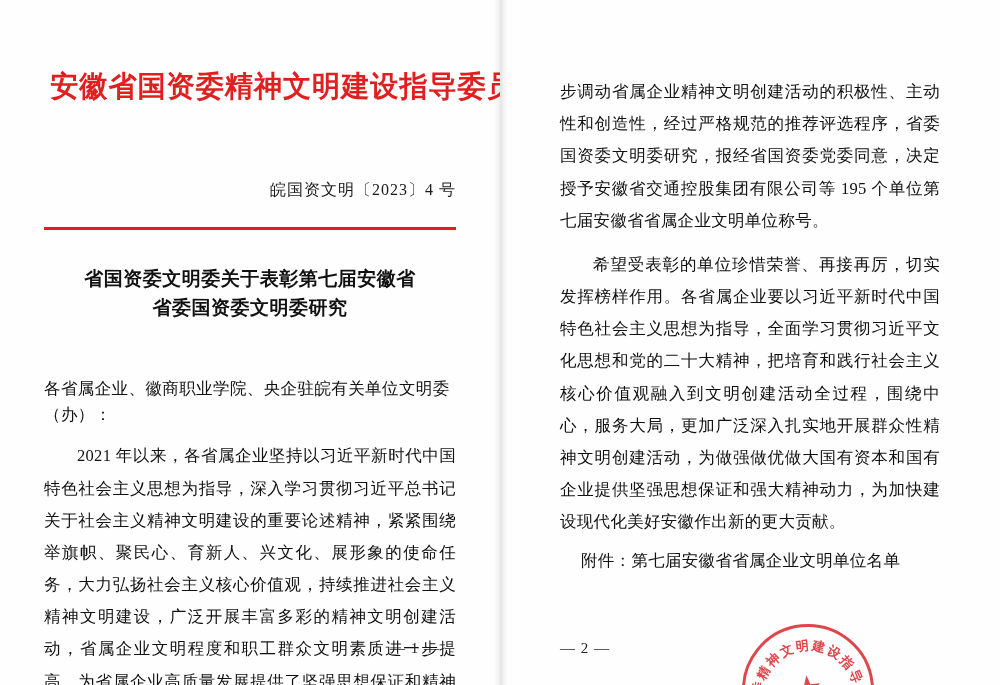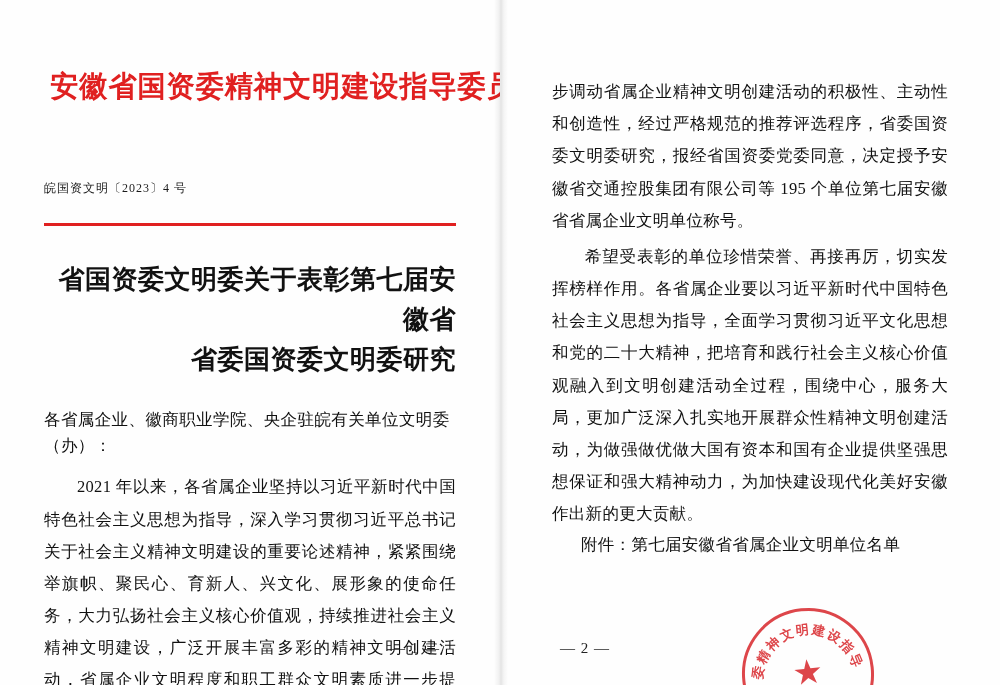--- a/index.html
+++ b/index.html
@@ -59,44 +59,44 @@
     font-size: 29px;
     font-weight: bold;
     letter-spacing: 1px;
     line-height: 1.25;
     font-family: "Liberation Serif", "DejaVu Serif", serif;
     white-space: nowrap;
     transform: scaleX(0.97);
   }
   .doc-number {
     margin-top: 76px;
-    text-align: left;
-    font-size: 12px;
+    text-align: right;
+    font-size: 16px;
     color: #1a1a1a;
     letter-spacing: 1px;
   }
   .red-rule {
     margin-top: 26px;
     height: 2.5px;
     background: #e02020;
     width: 100%;
   }
 
   .doc-title {
     margin-top: 34px;
-    text-align: right;
-    font-size: 26px;
+    text-align: center;
+    font-size: 19px;
     font-weight: bold;
     line-height: 1.55;
     color: #111;
     letter-spacing: 0.5px;
   }
 
   .salutation {
-    margin-top: 26px;
+    margin-top: 53px;
     font-size: 16.5px;
     color: #111;
     letter-spacing: 0.4px;
     line-height: 1.6;
   }
 
   .body-text {
     margin-top: 12px;
     font-size: 16.5px;
     color: #111;
@@ -126,21 +126,21 @@
   .right-body {
     margin-top: 76px;
     font-size: 16.5px;
     color: #111;
     line-height: 1.95;
     letter-spacing: 0.3px;
     text-align: justify;
     text-justify: inter-ideograph;
   }
   .right-body p {
-    margin: 4px;
+    margin: 12px;
   }
   .attachment {
     text-indent: 2em;
     font-size: 16.5px;
     color: #111;
     letter-spacing: 0.3px;
   }
 
   .sign-block {
     margin-top: 86px;

